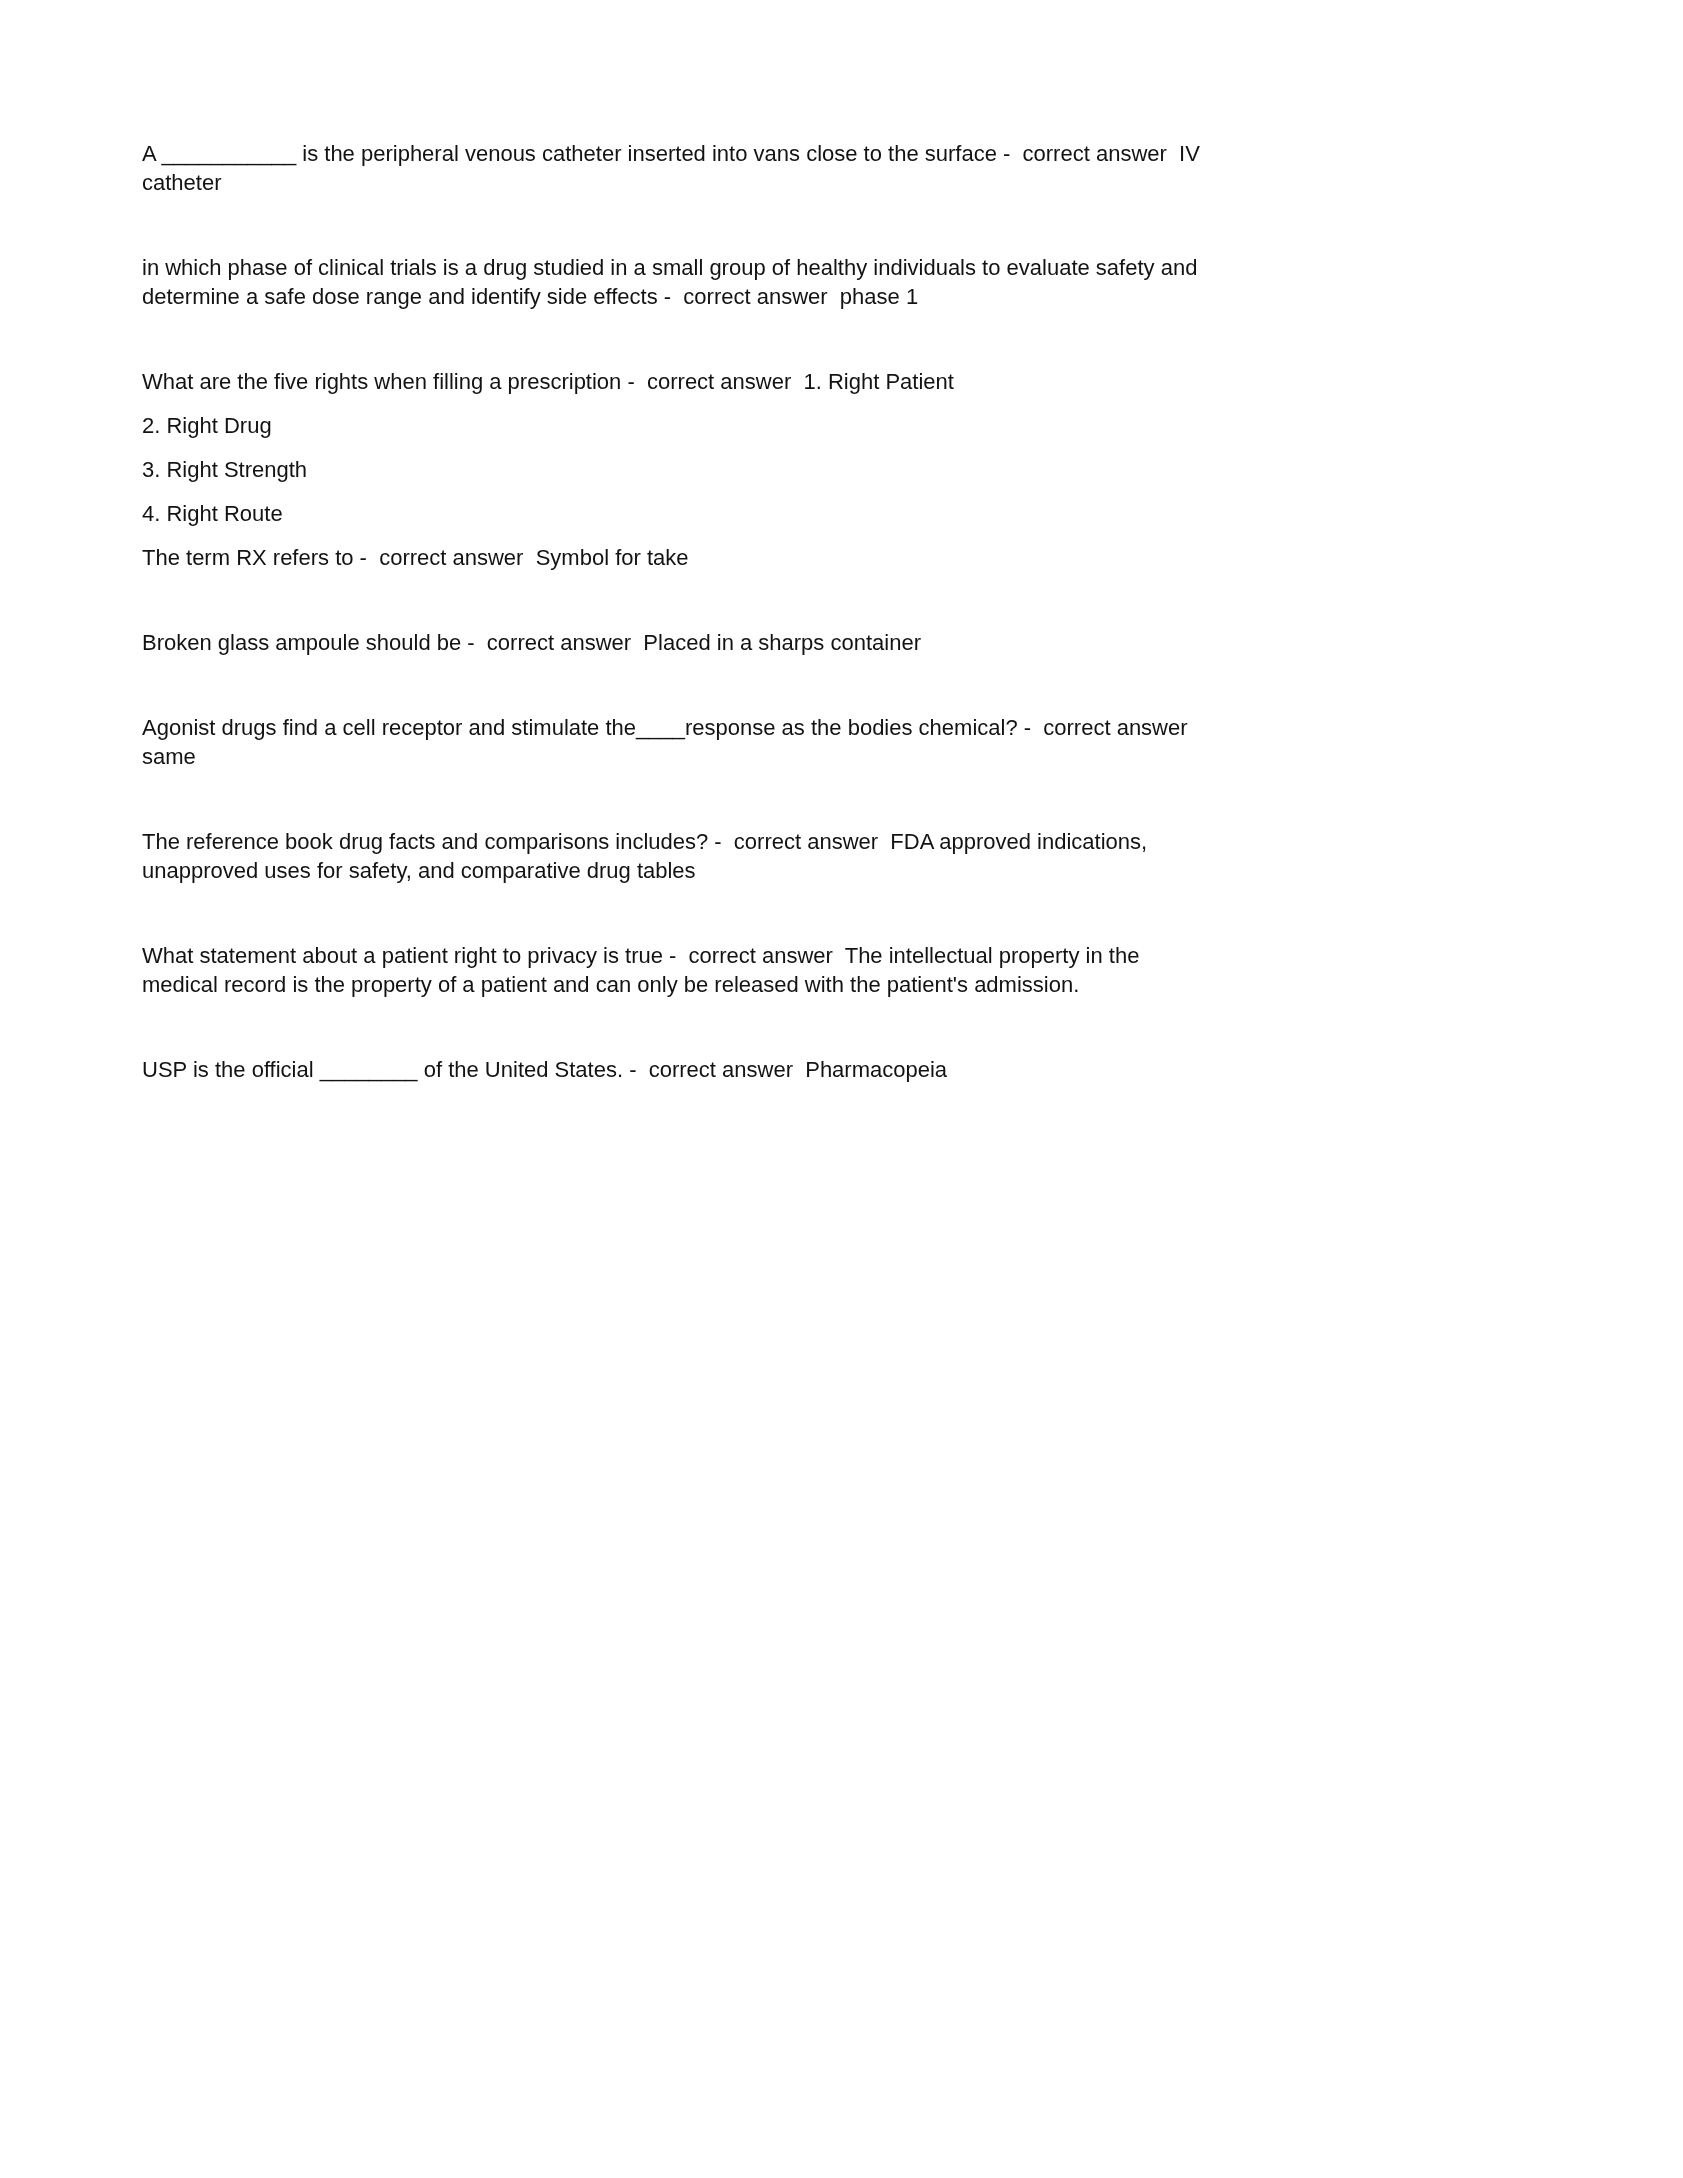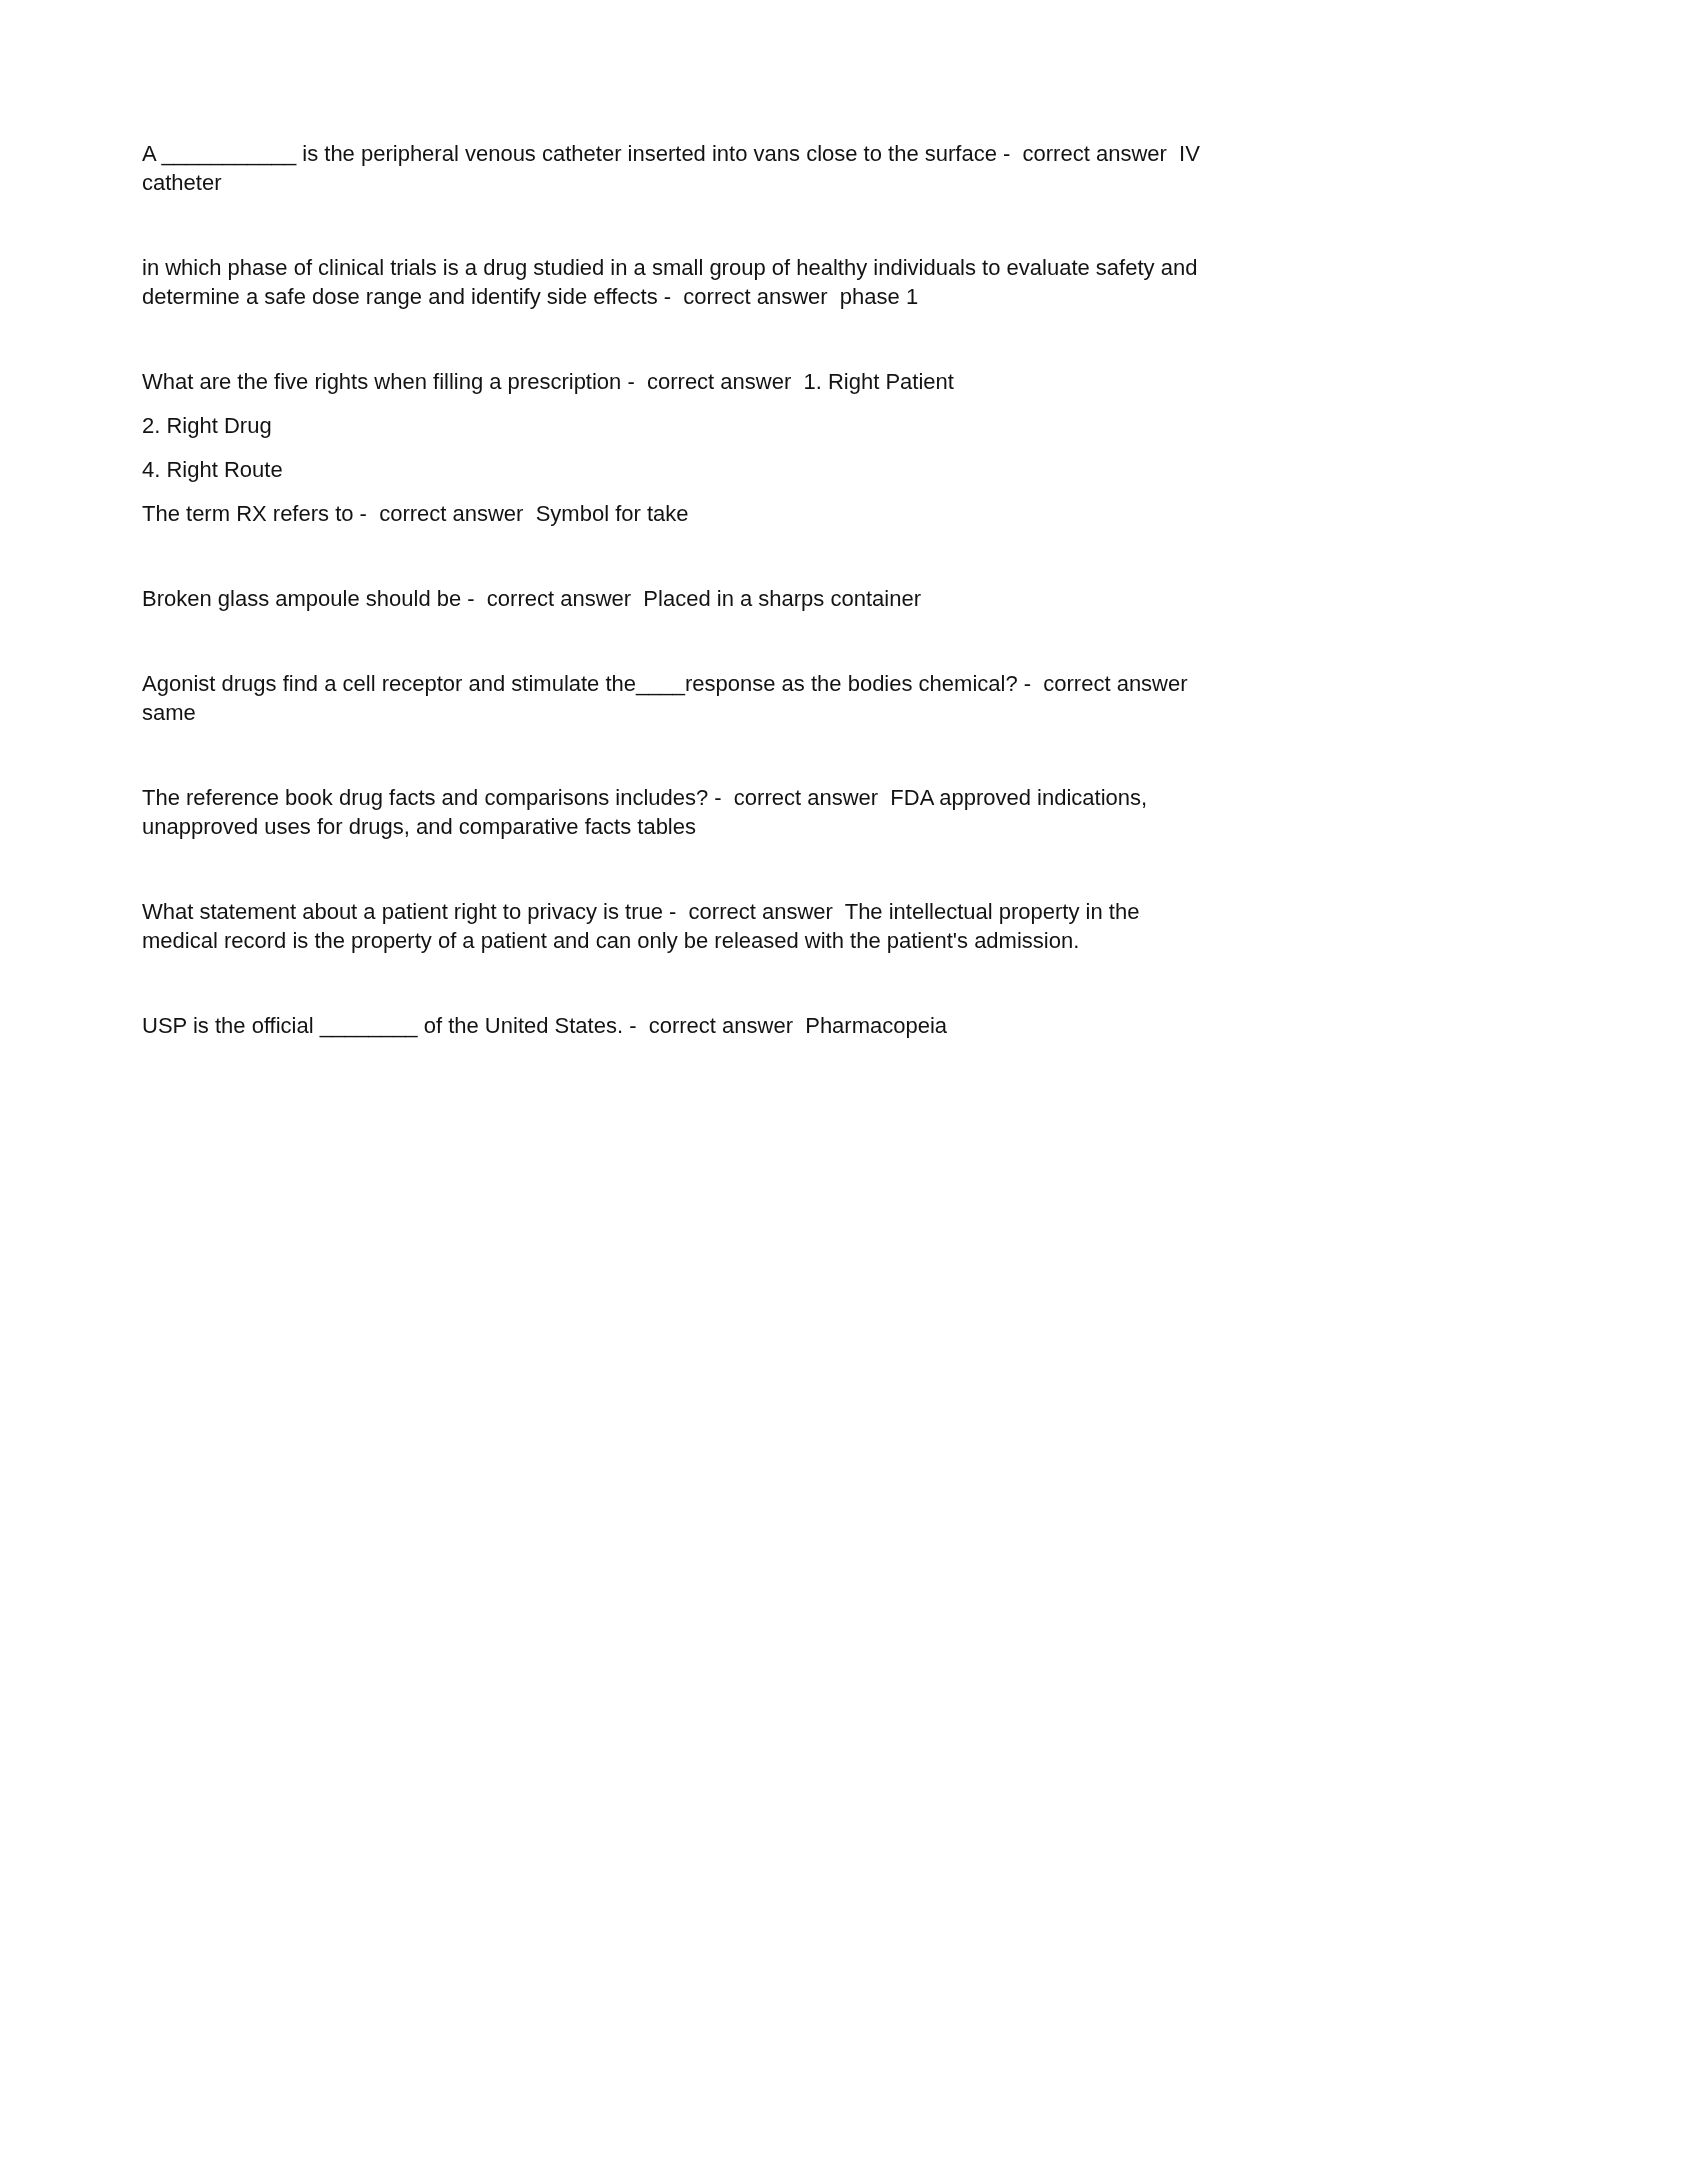--- a/index.html
+++ b/index.html
@@ -33,21 +33,22 @@
   }
 </style>
 </head>
 <body>
 
 <div class="page">
   <p class="para gap-large">A ___________ is the peripheral venous catheter inserted into vans close to the surface -  correct answer  IV catheter</p>
   <p class="para gap-large">in which phase of clinical trials is a drug studied in a small group of healthy individuals to evaluate safety and determine a safe dose range and identify side effects -  correct answer  phase 1</p>
   <p class="para">What are the five rights when filling a prescription -  correct answer  1. Right Patient</p>
   <p class="para">2. Right Drug</p>
+  <p class="para">3. Right Strength</p>
   <p class="para">4. Right Route</p>
   <p class="para gap-large">The term RX refers to -  correct answer  Symbol for take</p>
   <p class="para gap-large">Broken glass ampoule should be -  correct answer  Placed in a sharps container</p>
   <p class="para gap-large">Agonist drugs find a cell receptor and stimulate the____response as the bodies chemical? -  correct answer  same</p>
-  <p class="para gap-large">The reference book drug facts and comparisons includes? -  correct answer  FDA approved indications, unapproved uses for drugs, and comparative facts tables</p>
+  <p class="para gap-large">The reference book drug facts and comparisons includes? -  correct answer  FDA approved indications, unapproved uses for safety, and comparative drug tables</p>
   <p class="para gap-large">What statement about a patient right to privacy is true -  correct answer  The intellectual property in the medical record is the property of a patient and can only be released with the patient's admission.</p>
   <p class="para gap-end">USP is the official ________ of the United States. -  correct answer  Pharmacopeia</p>
 </div>
 
 
 </body></html>

